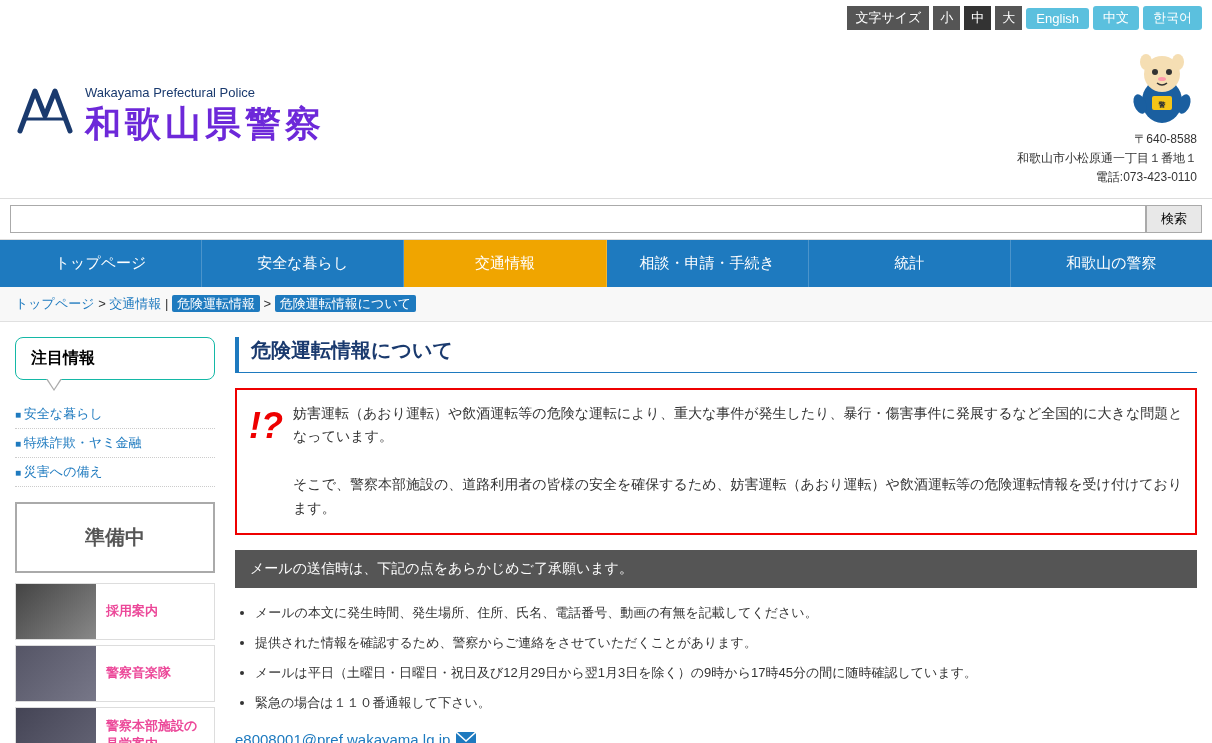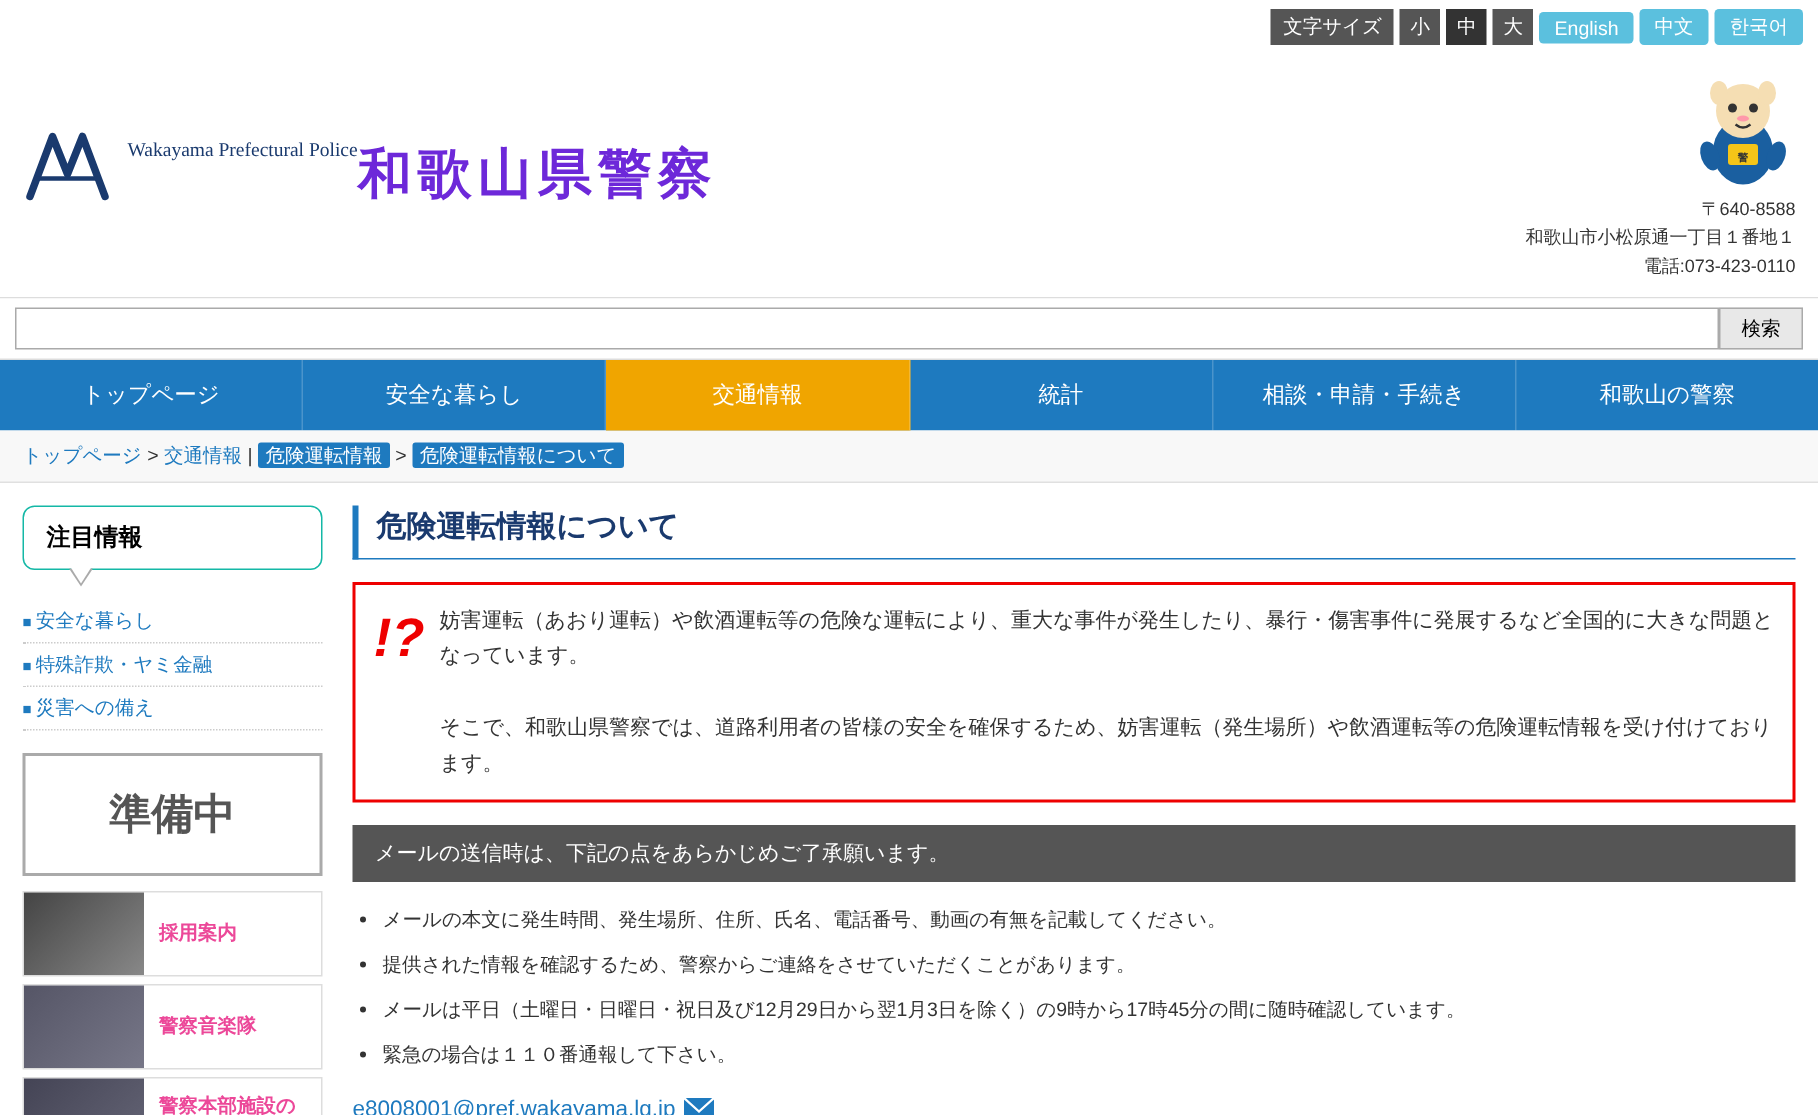--- a/index.html
+++ b/index.html
@@ -56,22 +56,21 @@
       flex: 1;
     }
     .logo-icon {
       font-size: 50px;
       color: #1a3a6e;
       font-weight: bold;
       margin-right: 10px;
     }
     .logo-text-area {
       display: flex;
-      flex-direction: row;
-      font-family: Liberation Serif, serif;
+      flex-direction: column;
     }
     .logo-subtitle {
       font-size: 13px;
       color: #1a3a6e;
     }
     .logo-title {
       font-size: 36px;
       font-weight: bold;
       color: #6d28d9;
       letter-spacing: 4px;
@@ -205,21 +204,21 @@
       font-size: 13px;
       color: #1e7abf;
       text-decoration: none;
       border-bottom: 1px dotted #ccc;
     }
     .sidebar-link::before { content: '■ '; font-size: 10px; }
     .sidebar-box {
       border: 2px solid #aaa;
       text-align: center;
       padding: 20px 10px;
-      font-size: 28px;
+      font-size: 20px;
       font-weight: bold;
       margin-bottom: 10px;
       color: #555;
     }
     .sidebar-img-item {
       display: flex;
       align-items: center;
       border: 1px solid #ddd;
       margin-bottom: 5px;
       cursor: pointer;
@@ -362,22 +361,22 @@
 
 <div class="search-bar">
   <input class="search-input" type="text" placeholder="" style="">
   <button class="search-btn">検索</button>
 </div>
 
 <nav class="nav">
   <div class="nav-item">トップページ</div>
   <div class="nav-item">安全な暮らし</div>
   <div class="nav-item active">交通情報</div>
+  <div class="nav-item">相談・申請・手続き</div>
   <div class="nav-item">統計</div>
-  <div class="nav-item">相談・申請・手続き</div>
   <div class="nav-item">和歌山の警察</div>
 </nav>
 
 <div class="breadcrumb">
   <a href="#">トップページ</a>
   &gt;
   <a href="#">交通情報</a>
   |
   <span class="breadcrumb-highlight">危険運転情報</span>
   &gt;
@@ -414,21 +413,21 @@
   <div class="content">
     <div class="content-title">危険運転情報について</div>
 
     <div class="alert-box">
       <div class="alert-icon">
         <span style="font-size:36px; color:#e00; font-style:italic; font-weight:900;">!?</span>
       </div>
       <div class="alert-text">
         <p>妨害運転（あおり運転）や飲酒運転等の危険な運転により、重大な事件が発生したり、暴行・傷害事件に発展するなど全国的に大きな問題となっています。</p>
         <br>
-        <p>そこで、和歌山県警察では、道路利用者の皆様の安全を確保するため、妨害運転（発生場所）や飲酒運転等の危険運転情報を受け付けております。</p>
+        <p>そこで、警察本部施設の、道路利用者の皆様の安全を確保するため、妨害運転（あおり運転）や飲酒運転等の危険運転情報を受け付けております。</p>
       </div>
     </div>
 
     <div class="notice-header">メールの送信時は、下記の点をあらかじめご了承願います。</div>
 
     <ul class="bullet-list">
       <li>メールの本文に発生時間、発生場所、住所、氏名、電話番号、動画の有無を記載してください。</li>
       <li>提供された情報を確認するため、警察からご連絡をさせていただくことがあります。</li>
       <li>メールは平日（土曜日・日曜日・祝日及び12月29日から翌1月3日を除く）の9時から17時45分の間に随時確認しています。</li>
       <li>緊急の場合は１１０番通報して下さい。</li>

